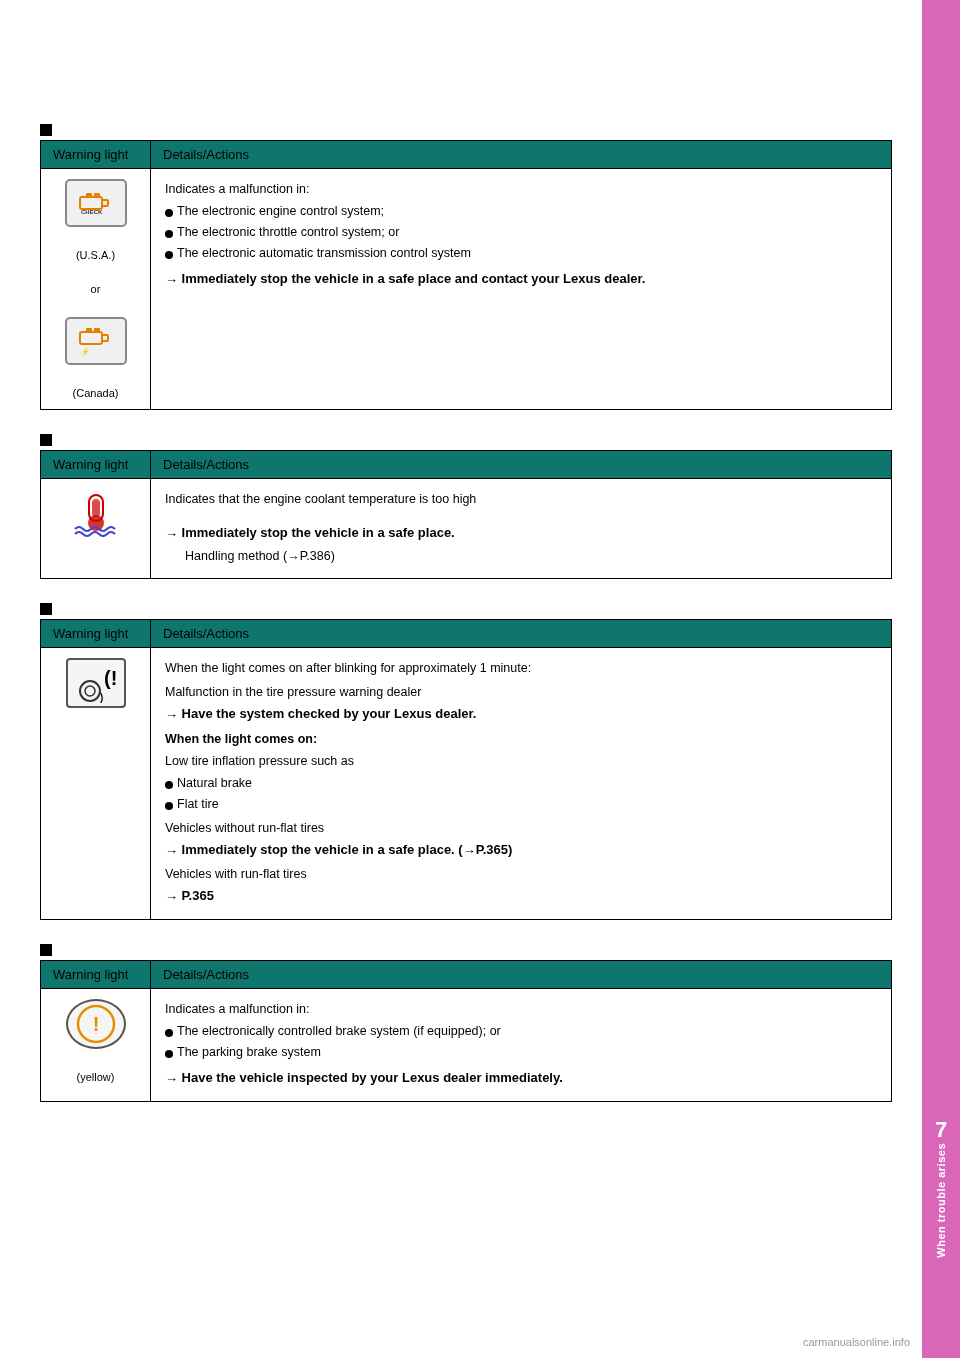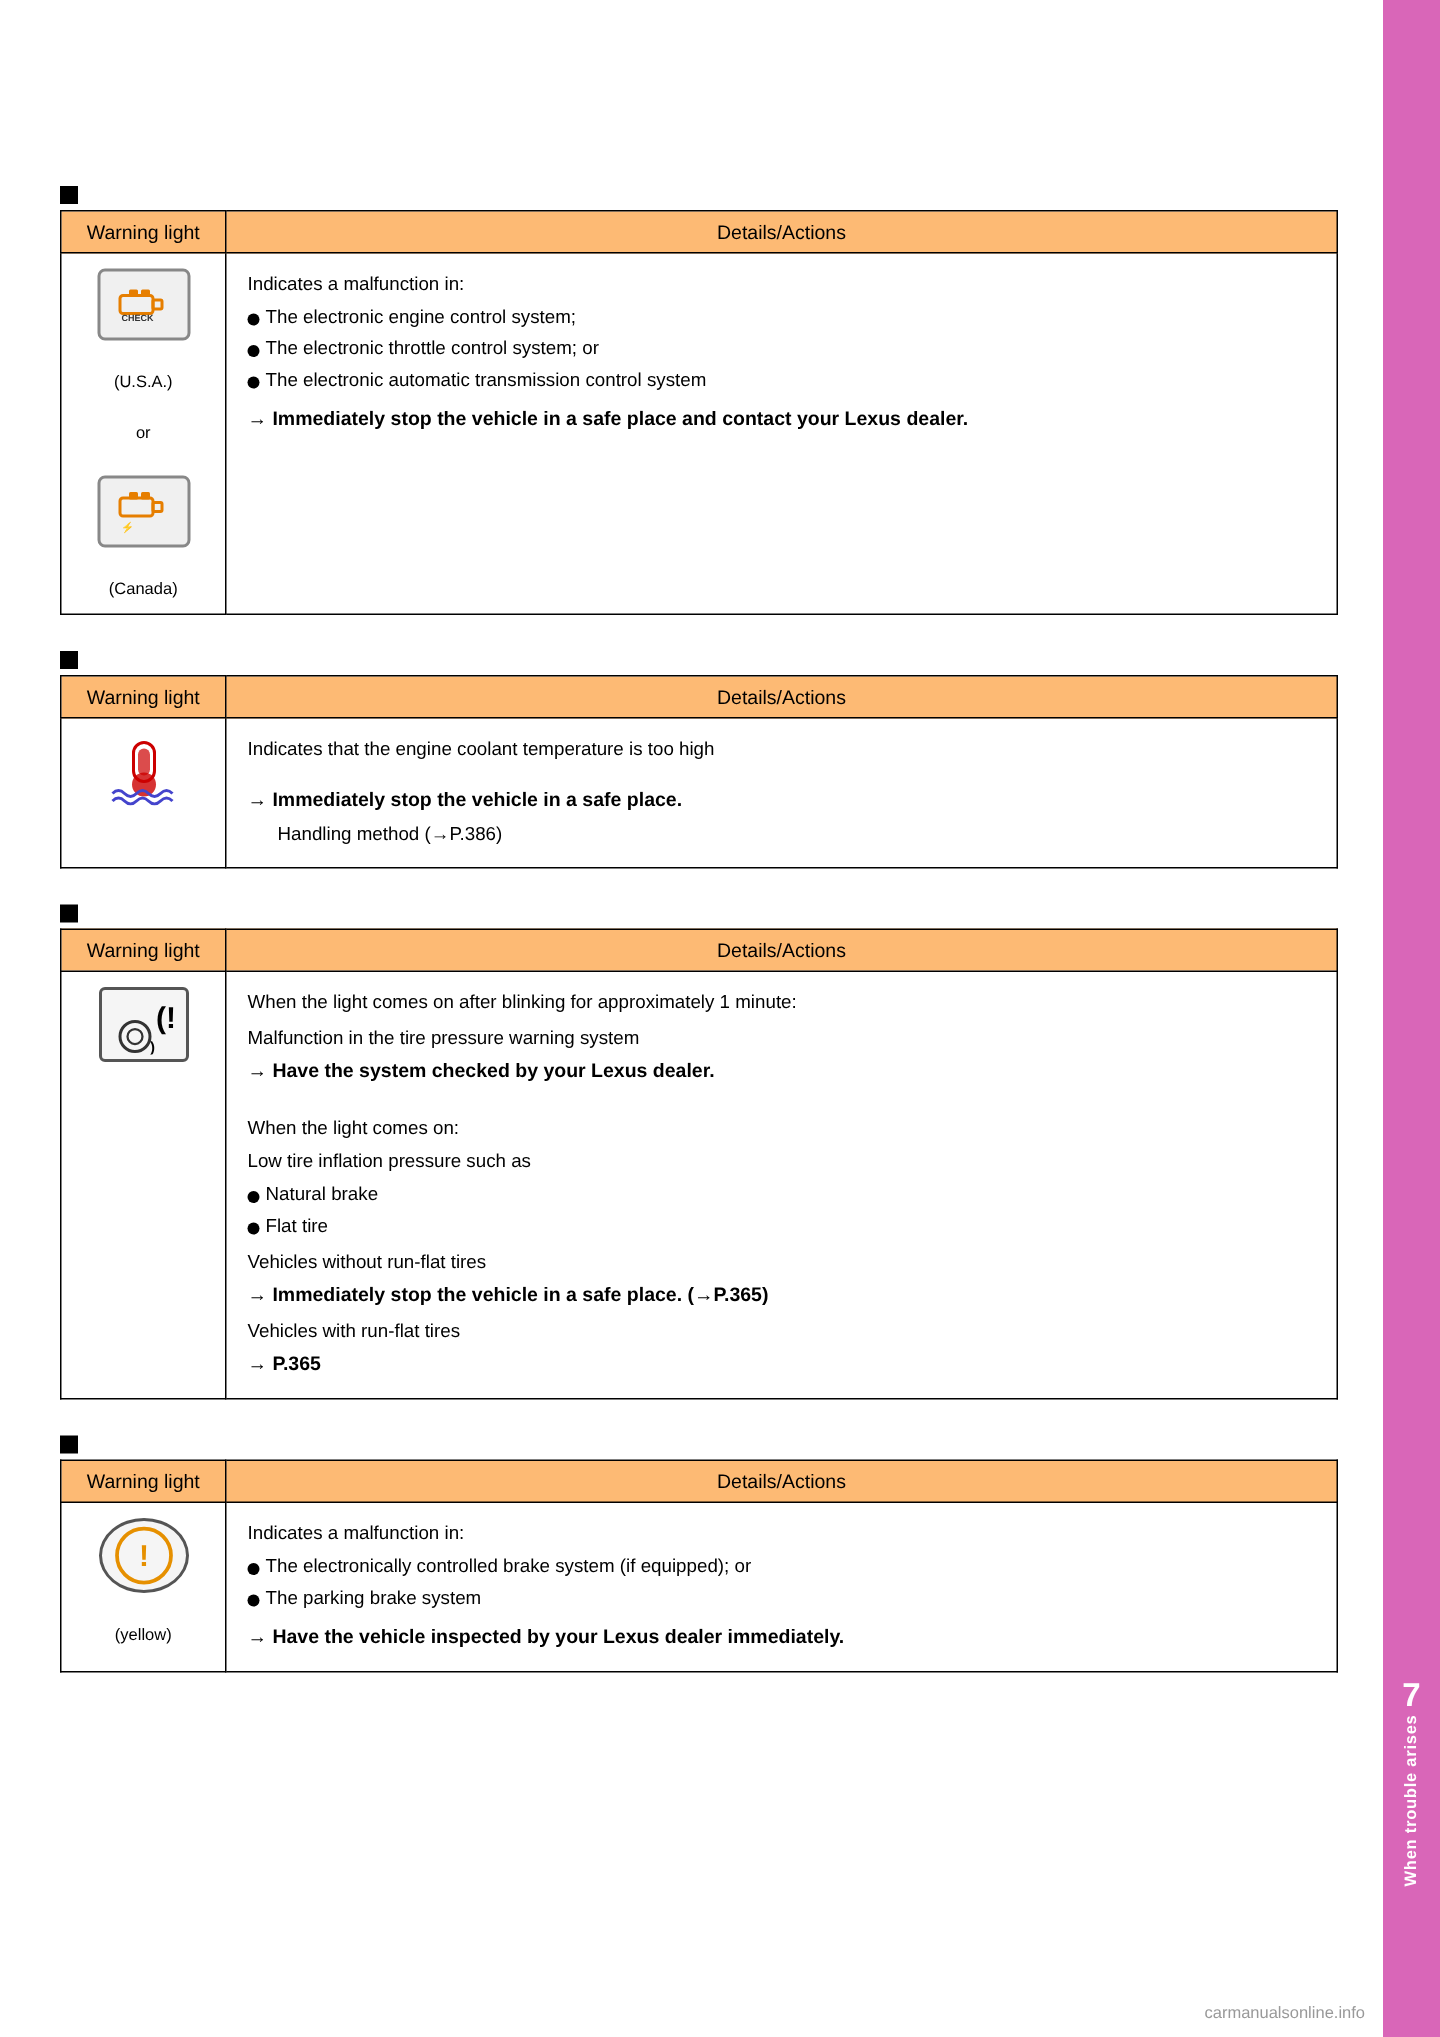--- a/index.html
+++ b/index.html
@@ -75,26 +75,26 @@
       flex-shrink: 0;
     }
 
     .warning-table {
       width: 100%;
       border-collapse: collapse;
       border: 1px solid #000;
     }
 
     .warning-table th {
-      background: #fdba74;
+      background: #0f766e;
       border: 1px solid #000;
       padding: 6px 12px;
       font-weight: normal;
       font-size: 13px;
-      text-align: center;
+      text-align: left;
     }
 
     .warning-table td {
       border: 1px solid #000;
       padding: 10px 14px;
       vertical-align: top;
       font-size: 12.5px;
     }
 
     .warning-light-cell {
@@ -328,25 +328,25 @@
                     <ellipse cx="16" cy="28" rx="5" ry="5" fill="none" stroke="#333" stroke-width="1.5"></ellipse>
 
                     <text x="30" y="22" font-size="20" font-weight="bold" fill="#000" font-family="Arial">(!</text>
                     <text x="26" y="38" font-size="10" fill="#000" font-family="Arial">)</text>
                   </svg>
                 </div>
               </div>
             </td>
             <td class="details-cell">
               <p>When the light comes on after blinking for approximately 1 minute:</p>
-              <p style="margin-top:4px;">Malfunction in the tire pressure warning system</p>
+              <p style="margin-top:4px;">Malfunction in the tire pressure warning dealer</p>
               <p>
                 <span class="bold-action">→ Have the system checked by your Lexus dealer.</span>
               </p>
-              <p style="margin-top:17px;">When the light comes on:</p>
+              <p style="margin-top:4px;font-weight:bold;">When the light comes on:</p>
               <p>Low tire inflation pressure such as</p>
               <div class="bullet-item">
                 <span class="bullet-dot"></span>
                 <span>Natural brake</span>
               </div>
               <div class="bullet-item">
                 <span class="bullet-dot"></span>
                 <span>Flat tire</span>
               </div>
               <p style="margin-top:4px;">Vehicles without run-flat tires</p>

